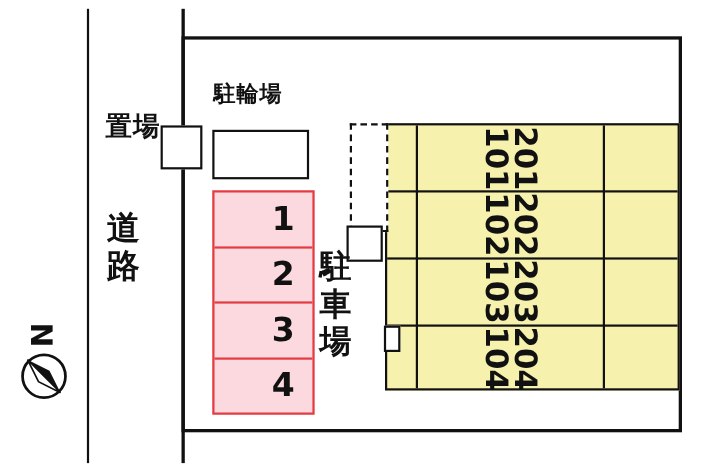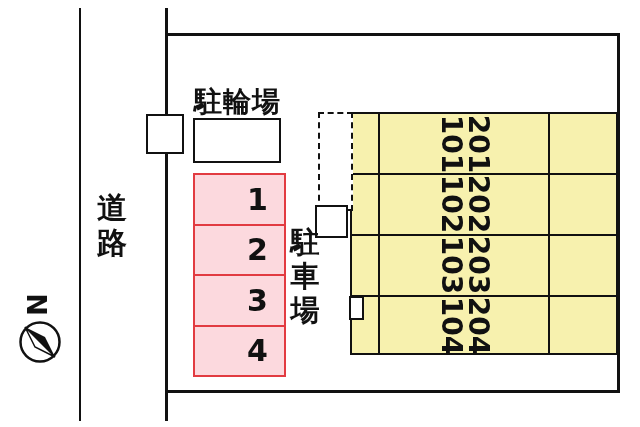--- a/index.html
+++ b/index.html
@@ -12,21 +12,21 @@
   .vline { position:absolute; background:#111; }
 
   .plot-outline {
     position:absolute; left:165px; top:33px; width:455px; height:360px;
     border:3px solid #111; background:transparent;
   }
 
   .garbage-label { position:absolute; left:96px; top:101px; font-size:24px; line-height:1.22; letter-spacing:1px; z-index:6; }
   .garbage-box { position:absolute; left:146px; top:114px; width:38px; height:40px; background:#fff; border:2px solid #111; z-index:5; }
 
-  .bicycle-label { position:absolute; left:194px; top:83px; font-size:28px; letter-spacing:1px; z-index:6; }
+  .bicycle-label { position:absolute; left:194px; top:72px; font-size:20px; letter-spacing:1px; z-index:6; }
   .bicycle-box { position:absolute; left:193px; top:118px; width:88px; height:45px; background:#fff; border:2px solid #111; z-index:2; }
 
   .vertical-label { position:absolute; width:34px; text-align:center; z-index:6; }
   .vertical-label span { display:block; }
   .road-label { left:95px; top:191px; font-size:30px; line-height:1.15; }
   .parkinglot-label { left:288px; top:225px; font-size:29px; line-height:1.18; }
 
   .parking-area {
     position:absolute; left:193px; top:173px; width:93px; height:204px;
     background:var(--parking-fill,#fcd9de); border:2.5px solid var(--parking-border,#e23b41);
@@ -101,20 +101,21 @@
       <div>204</div>
       <div>104</div>
     </div>
   </div>
 
   <div class="dashed-box"></div>
   <div class="entrance-box"></div>
   <div class="stairwell-box"></div>
 
   <div class="garbage-label">
+    <span style="display:block;">置場</span>
   </div>
   <div class="garbage-box"></div>
 
   <div class="bicycle-label">駐輪場</div>
   <div class="bicycle-box"></div>
 
   <div class="vertical-label road-label">
     <span>道</span>
     <span>路</span>
   </div>

